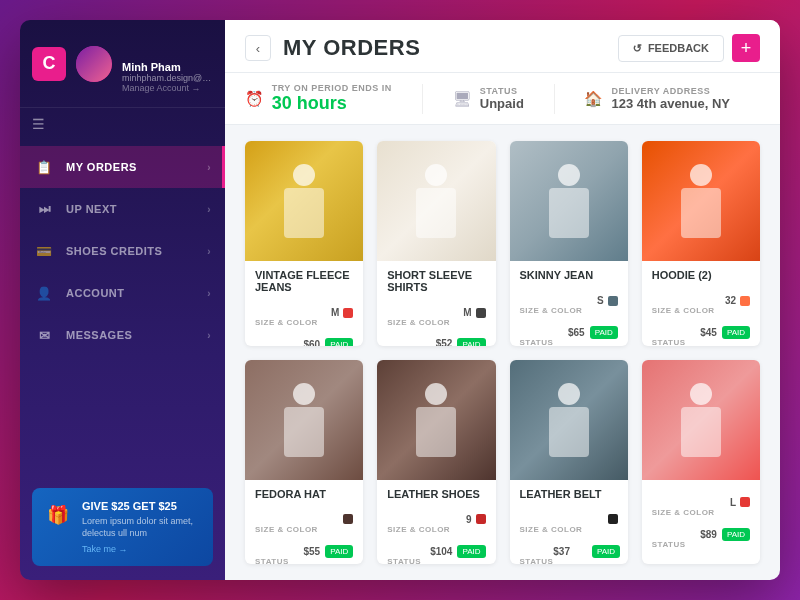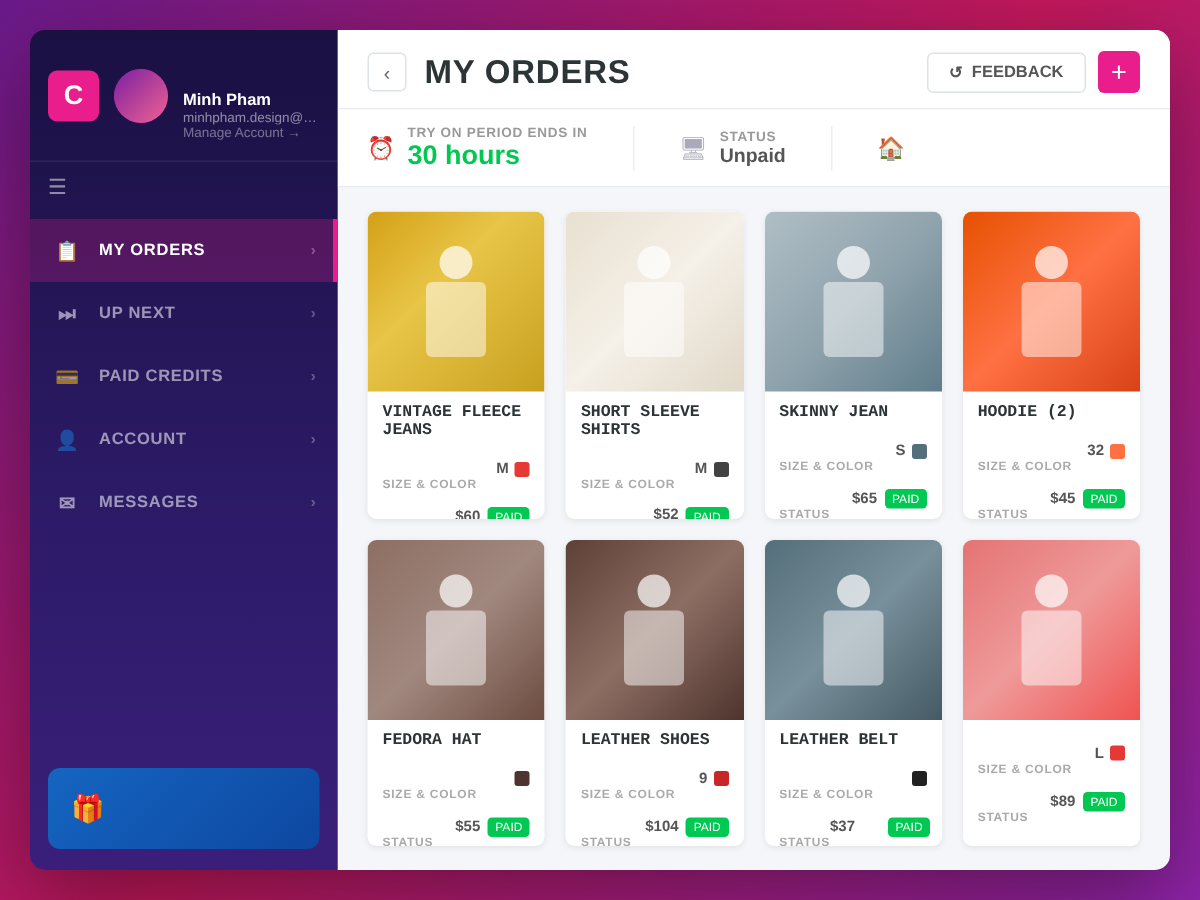--- a/index.html
+++ b/index.html
@@ -258,21 +258,21 @@
     }
     .card-image {
       width: 100%;
       height: 120px;
       object-fit: cover;
       display: block;
       position: relative;
       overflow: hidden;
     }
     .card-body { padding: 8px 10px; }
-    .card-title { font-size: 11px; font-weight: 700; color: #2d3436; margin-bottom: 5px; text-transform: uppercase; font-family: Liberation Mono, monospace; }
+    .card-title { font-size: 11px; font-weight: 700; color: #2d3436; margin-bottom: 5px; text-transform: uppercase; }
     .card-field-label { font-size: 8px; color: #aaa; font-weight: 600; letter-spacing: 0.5px; text-transform: uppercase; margin-top: 20px; }
     .card-field-row { display: flex; align-items: center; justify-content: space-between; margin-bottom: 3px; }
     .size-color { display: flex; align-items: center; gap: 4px; }
     .size-val { font-size: 10px; font-weight: 600; color: #555; }
     .color-dot { width: 10px; height: 10px; border-radius: 2px; display: inline-block; }
     .status-row { display: flex; align-items: center; justify-content: space-between; margin-top: 2px; }
     .price { font-size: 10px; font-weight: 600; color: #555; }
     .status-badge {
       font-size: 8px;
       font-weight: 400;
@@ -338,36 +338,41 @@
         <span>MY ORDERS</span>
         <span class="nav-chevron">›</span>
       </div>
       <div class="nav-item">
         <span class="nav-icon">⏭</span>
         <span>UP NEXT</span>
         <span class="nav-chevron">›</span>
       </div>
       <div class="nav-item">
         <span class="nav-icon">💳</span>
-        <span>PAID CREDITS</span>
+        <span>SHOES CREDITS</span>
         <span class="nav-chevron">›</span>
       </div>
       <div class="nav-item">
         <span class="nav-icon">👤</span>
         <span>ACCOUNT</span>
         <span class="nav-chevron">›</span>
       </div>
       <div class="nav-item">
         <span class="nav-icon">✉</span>
         <span>MESSAGES</span>
         <span class="nav-chevron">›</span>
       </div>
     </nav>
     <div class="sidebar-promo">
       <div class="promo-icon">🎁</div>
+      <div class="promo-text">
+        <div class="promo-title">GIVE $25 GET $25</div>
+        <div class="promo-sub">Lorem ipsum dolor sit amet, delectus ull num</div>
+        <div class="promo-link">Take me →</div>
+      </div>
     </div>
   </div>
 
   <div class="main-content">
 
     <div class="main-header">
       <div class="back-btn">
         <span>‹</span>
       </div>
       <h1 class="page-title">MY ORDERS</h1>
@@ -394,20 +399,24 @@
       <div class="meta-item">
         <span class="meta-icon">🖥</span>
         <div>
           <div class="meta-label">STATUS</div>
           <div class="meta-value gray">Unpaid</div>
         </div>
       </div>
       <div class="meta-divider"></div>
       <div class="meta-item">
         <span class="meta-icon">🏠</span>
+        <div>
+          <div class="meta-label">DELIVERY ADDRESS</div>
+          <div class="meta-value gray">123 4th avenue, NY</div>
+        </div>
       </div>
     </div>
 
     <div class="orders-grid" id="orders-grid">
     <div class="order-card">
     <div class="card-image img-jeans">
       <div class="fig-person">
         <div class="fig-head"></div>
         <div class="fig-body"></div>
       </div>

